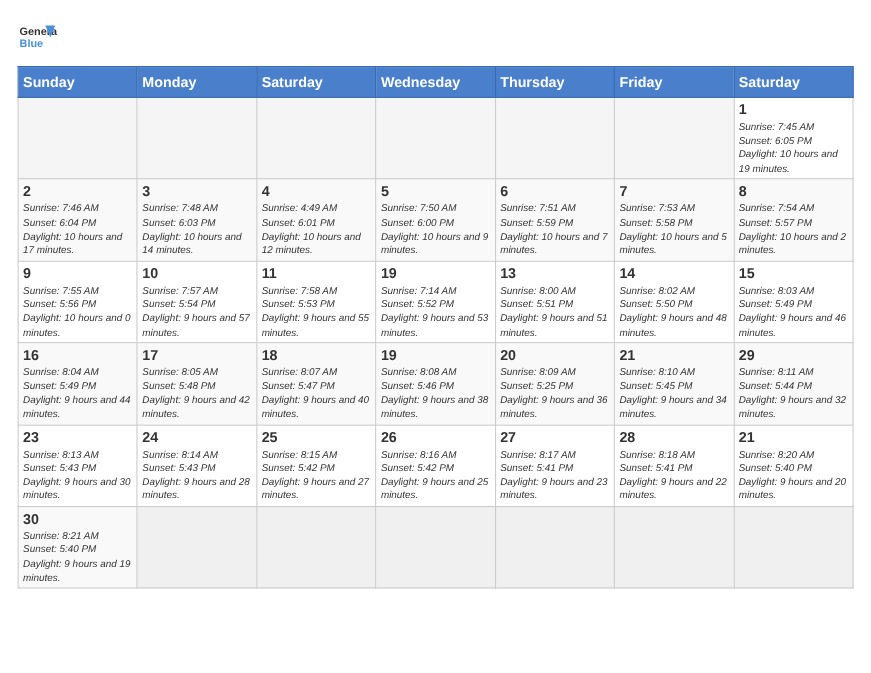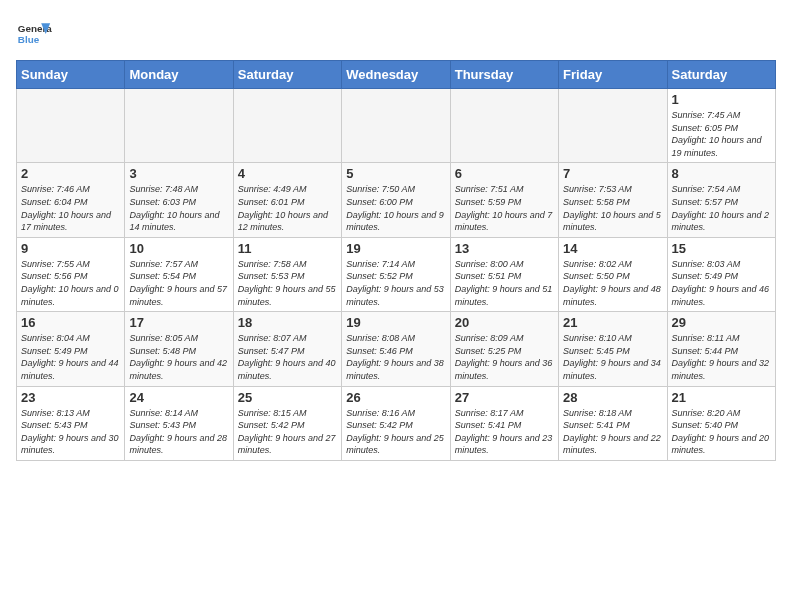--- a/index.html
+++ b/index.html
@@ -298,14 +298,28 @@
 Sunset: 5:41 PM
 Daylight: 9 hours and 22 minutes.</div>
         </td>
         <td>
           <span class="day-number">21</span>
           <div class="day-info">Sunrise: 8:20 AM
 Sunset: 5:40 PM
 Daylight: 9 hours and 20 minutes.</div>
         </td>
       </tr>
+      <tr class="row-shade">
+        <td>
+          <span class="day-number">30</span>
+          <div class="day-info">Sunrise: 8:21 AM
+Sunset: 5:40 PM
+Daylight: 9 hours and 19 minutes.</div>
+        </td>
+        <td class="empty"></td>
+        <td class="empty"></td>
+        <td class="empty"></td>
+        <td class="empty"></td>
+        <td class="empty"></td>
+        <td class="empty"></td>
+      </tr>
     </tbody>
 </table>
 
 </body></html>

